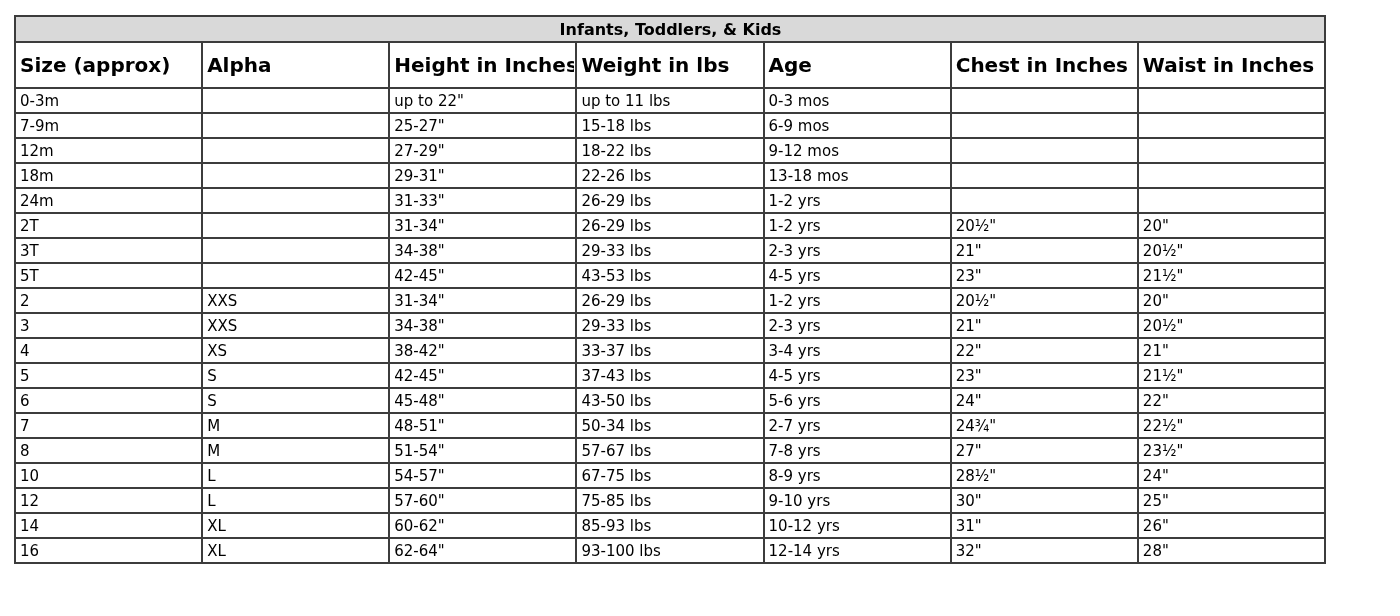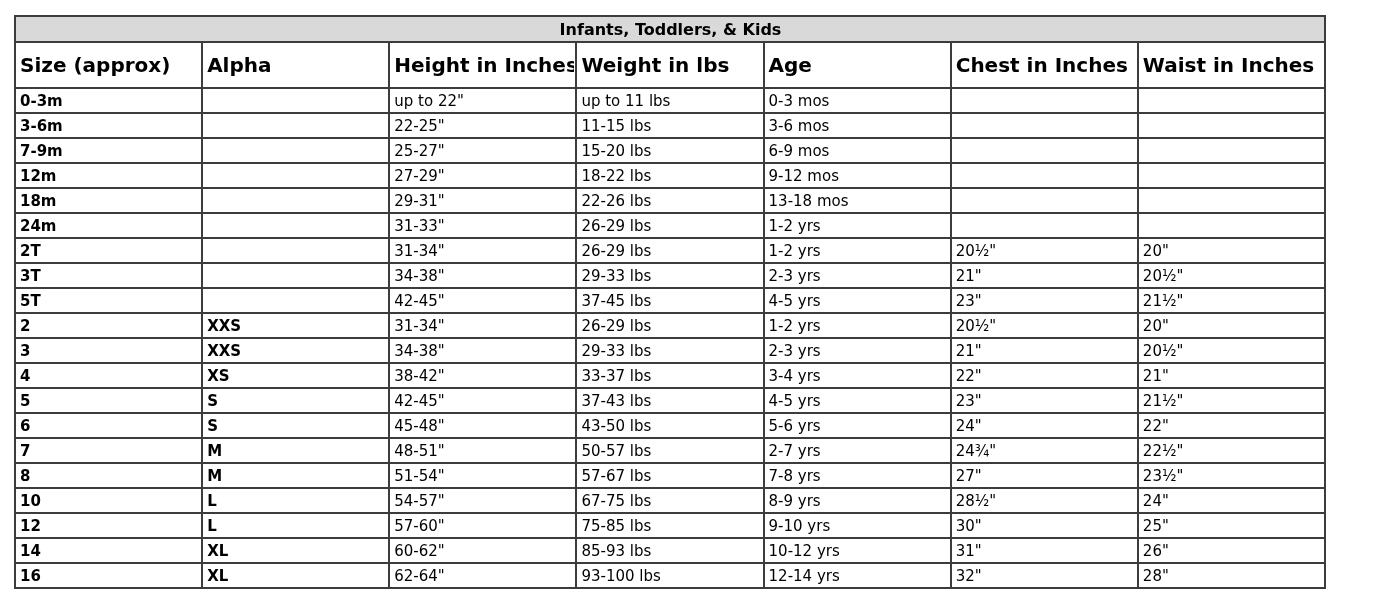--- a/index.html
+++ b/index.html
@@ -37,21 +37,21 @@
     font-size: 16px;
     height: 22px;
   }
   th.col-header {
     font-weight: bold;
     font-size: 20px;
     height: 42px;
     white-space: pre-line;
   }
   tr.data-row { height: 25px; }
-  td.col0, td.col1 { font-weight: bold; }
+  td.col0, td.col1 { font-weight: normal; }
   
   .w0 { width: 143px; }
   .w1 { width: 97px; }
   .w2 { width: 259px; border-radius: 17px; }
   .w3 { width: 210px; }
   .w4 { width: 157px; }
   .w5 { width: 245px; }
   .w6 { width: 247px; border-radius: 9px; }
 </style>
 </head>
@@ -78,33 +78,24 @@
         <tr class="data-row">
           <td class="col0 w0">0-3m</td>
           <td class="col1 w1"></td>
           <td class="col2 w2">up to 22"</td>
           <td class="col3 w3">up to 11 lbs</td>
           <td class="col4 w4">0-3 mos</td>
           <td class="col5 w5"></td>
           <td class="col6 w6"></td>
         </tr>
         <tr class="data-row">
-          <td class="col0 w0">3-6m</td>
-          <td class="col1 w1"></td>
-          <td class="col2 w2">22-25"</td>
-          <td class="col3 w3">11-15 lbs</td>
-          <td class="col4 w4">3-6 mos</td>
-          <td class="col5 w5"></td>
-          <td class="col6 w6"></td>
-        </tr>
-        <tr class="data-row">
           <td class="col0 w0">7-9m</td>
           <td class="col1 w1"></td>
           <td class="col2 w2">25-27"</td>
-          <td class="col3 w3">15-20 lbs</td>
+          <td class="col3 w3">15-18 lbs</td>
           <td class="col4 w4">6-9 mos</td>
           <td class="col5 w5"></td>
           <td class="col6 w6"></td>
         </tr>
         <tr class="data-row">
           <td class="col0 w0">12m</td>
           <td class="col1 w1"></td>
           <td class="col2 w2">27-29"</td>
           <td class="col3 w3">18-22 lbs</td>
           <td class="col4 w4">9-12 mos</td>
@@ -144,21 +135,21 @@
           <td class="col2 w2">34-38"</td>
           <td class="col3 w3">29-33 lbs</td>
           <td class="col4 w4">2-3 yrs</td>
           <td class="col5 w5">21"</td>
           <td class="col6 w6">20½"</td>
         </tr>
         <tr class="data-row">
           <td class="col0 w0">5T</td>
           <td class="col1 w1"></td>
           <td class="col2 w2">42-45"</td>
-          <td class="col3 w3">37-45 lbs</td>
+          <td class="col3 w3">43-53 lbs</td>
           <td class="col4 w4">4-5 yrs</td>
           <td class="col5 w5">23"</td>
           <td class="col6 w6">21½"</td>
         </tr>
         <tr class="data-row">
           <td class="col0 w0">2</td>
           <td class="col1 w1">XXS</td>
           <td class="col2 w2">31-34"</td>
           <td class="col3 w3">26-29 lbs</td>
           <td class="col4 w4">1-2 yrs</td>
@@ -198,21 +189,21 @@
           <td class="col2 w2">45-48"</td>
           <td class="col3 w3">43-50 lbs</td>
           <td class="col4 w4">5-6 yrs</td>
           <td class="col5 w5">24"</td>
           <td class="col6 w6">22"</td>
         </tr>
         <tr class="data-row">
           <td class="col0 w0">7</td>
           <td class="col1 w1">M</td>
           <td class="col2 w2">48-51"</td>
-          <td class="col3 w3">50-57 lbs</td>
+          <td class="col3 w3">50-34 lbs</td>
           <td class="col4 w4">2-7 yrs</td>
           <td class="col5 w5">24¾"</td>
           <td class="col6 w6">22½"</td>
         </tr>
         <tr class="data-row">
           <td class="col0 w0">8</td>
           <td class="col1 w1">M</td>
           <td class="col2 w2">51-54"</td>
           <td class="col3 w3">57-67 lbs</td>
           <td class="col4 w4">7-8 yrs</td>

